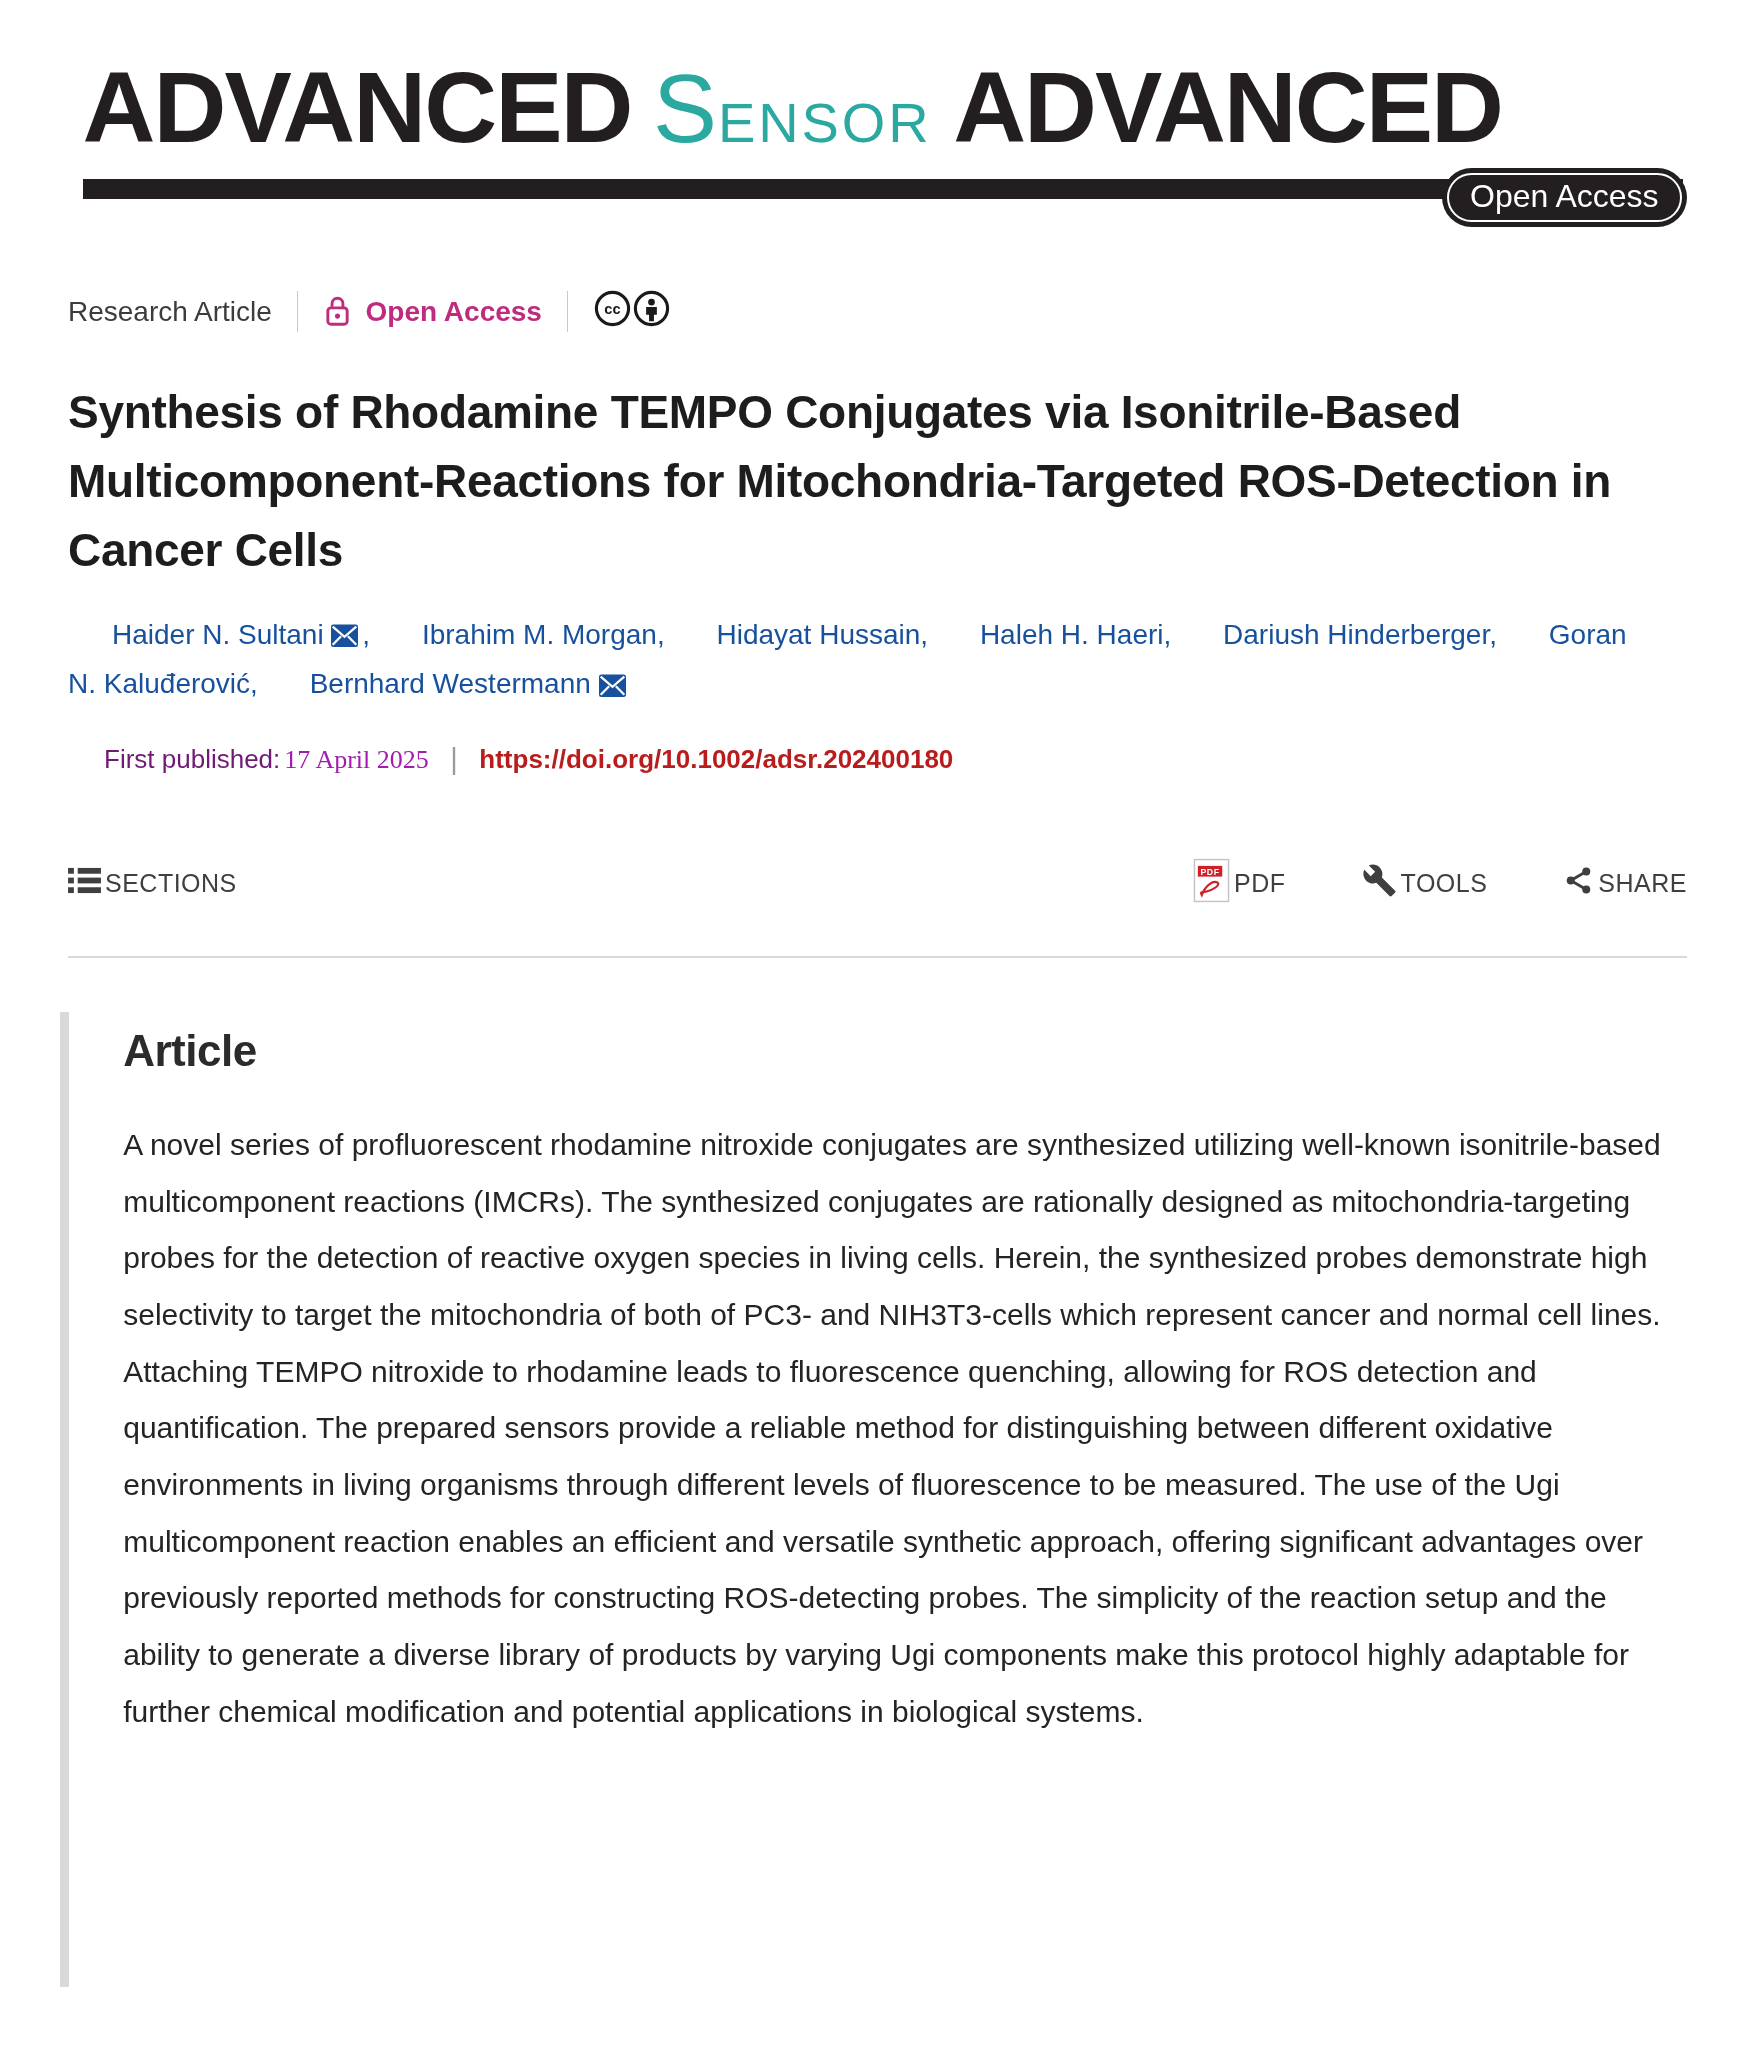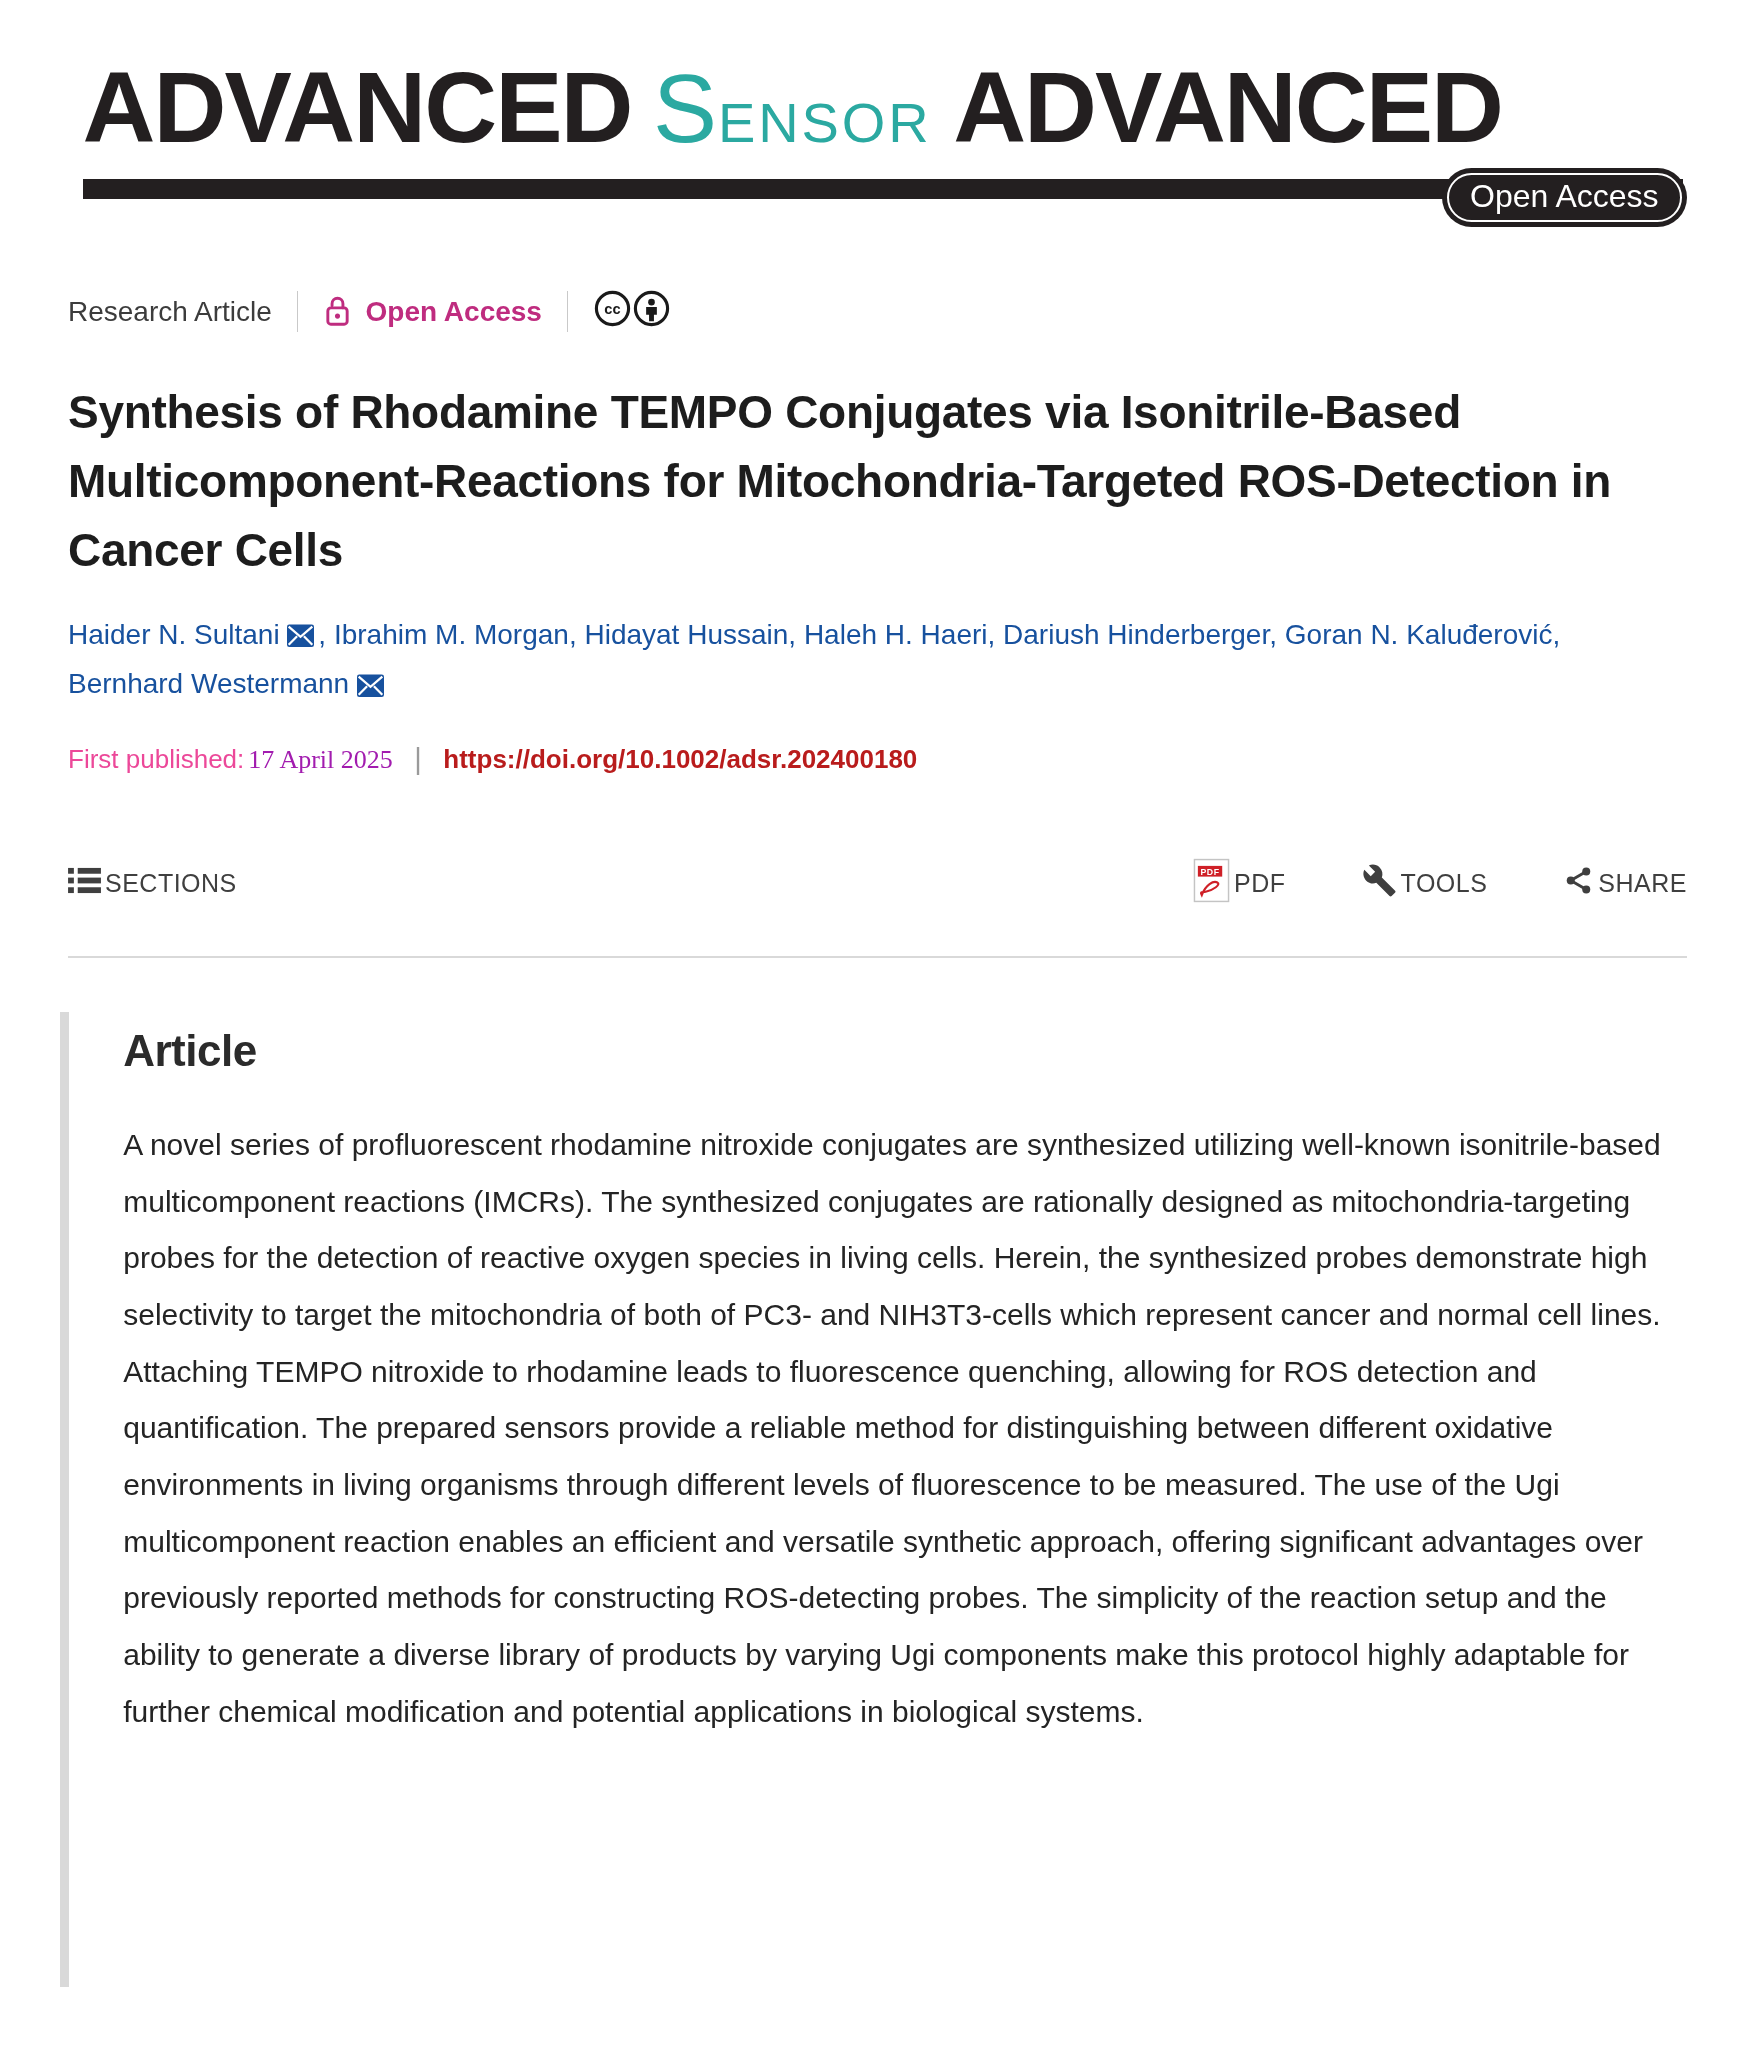--- a/index.html
+++ b/index.html
@@ -40,24 +40,24 @@
   .license-icons { display: flex; align-items: center; gap: 0; }
   .meta-left { display: flex; align-items: center; }
 
   
   .article-title {
     margin-top: 43px; max-width: 1599px;
     font-size: 46px; font-weight: bold; color: #1d1d1d; line-height: 1.5;
     letter-spacing: -0.3px;
   }
   .authors { margin-top: 27px; max-width: 1560px; font-size: 28px; color: #17519e; line-height: 1.62; }
-  .author-name { cursor: pointer; }
+  .author-name { cursor: pointer; margin-left: 44px; }
   .mail-icon { display: inline-block; vertical-align: -3.9px; margin: 0 3.9px 0 7.8px; }
   .published { margin-top: 33px; font-size: 26px; display: flex; align-items: center; }
-  .pub-label { color: #ec4899; }
+  .pub-label { color: #701a75; margin-left: 36px; }
   .pub-date { color: #a21caf; margin-left: 4px; font-family: Liberation Serif, serif; }
   .pub-divider { color: #9a9a9a; margin: 0 21.5px; font-size: 29px; font-weight: 300; }
   .doi-link { color: #b91c1c; font-weight: bold; text-decoration: none; }
 
   
   .toolbar { margin-top: 82px; display: flex; align-items: center; justify-content: space-between; }
   .tool-btn { display: flex; align-items: center; gap: 4px; color: #3f3f3f; font-size: 25px; letter-spacing: 0.5px; cursor: pointer; background: none; border: none; font-family: inherit; }
   .toolbar-right { display: flex; align-items: center; gap: 76px; }
   .rule { margin-top: 47px; border: none; border-top: 2px solid #d9d9d9; }
 

